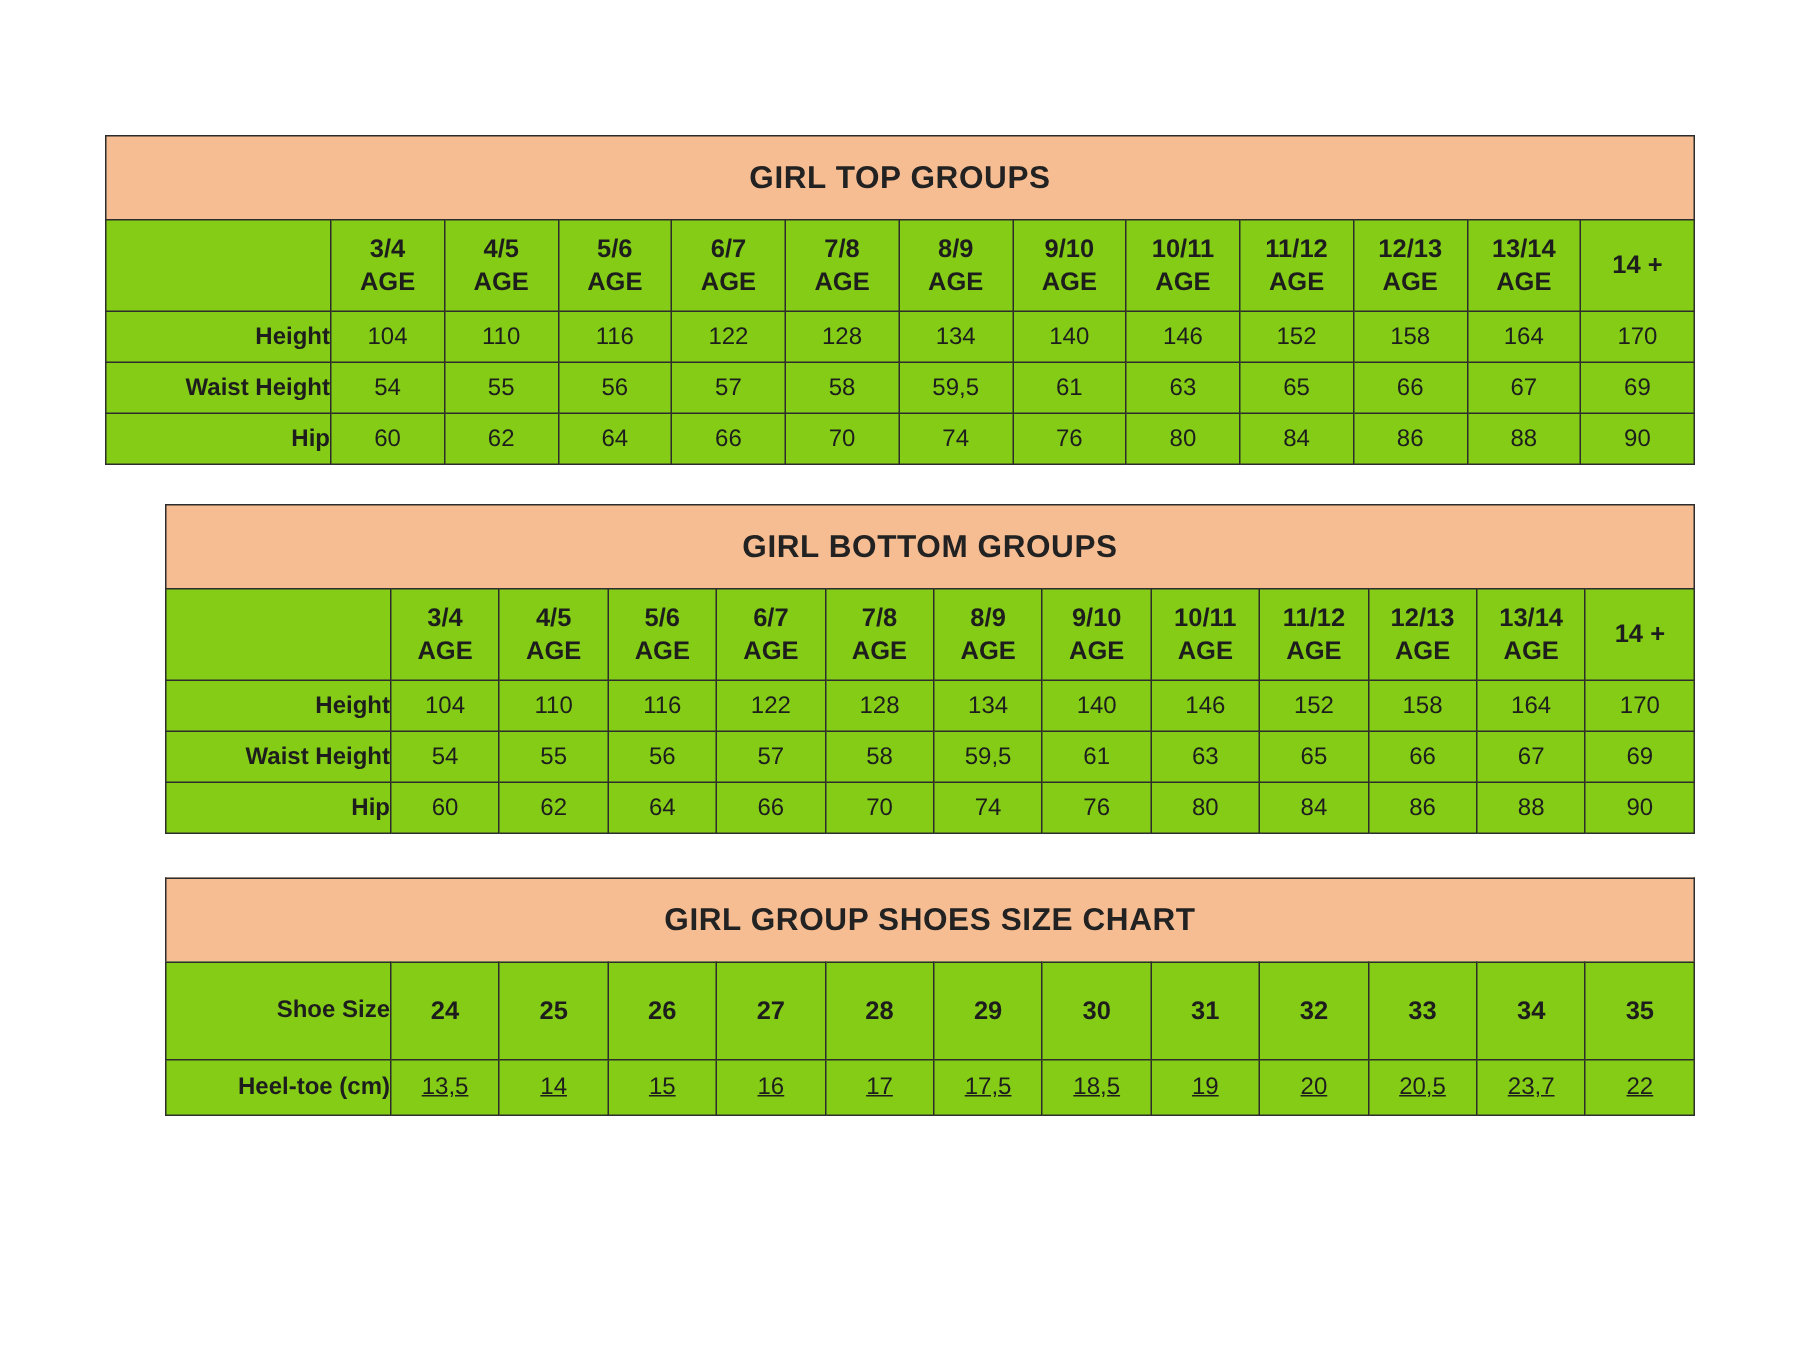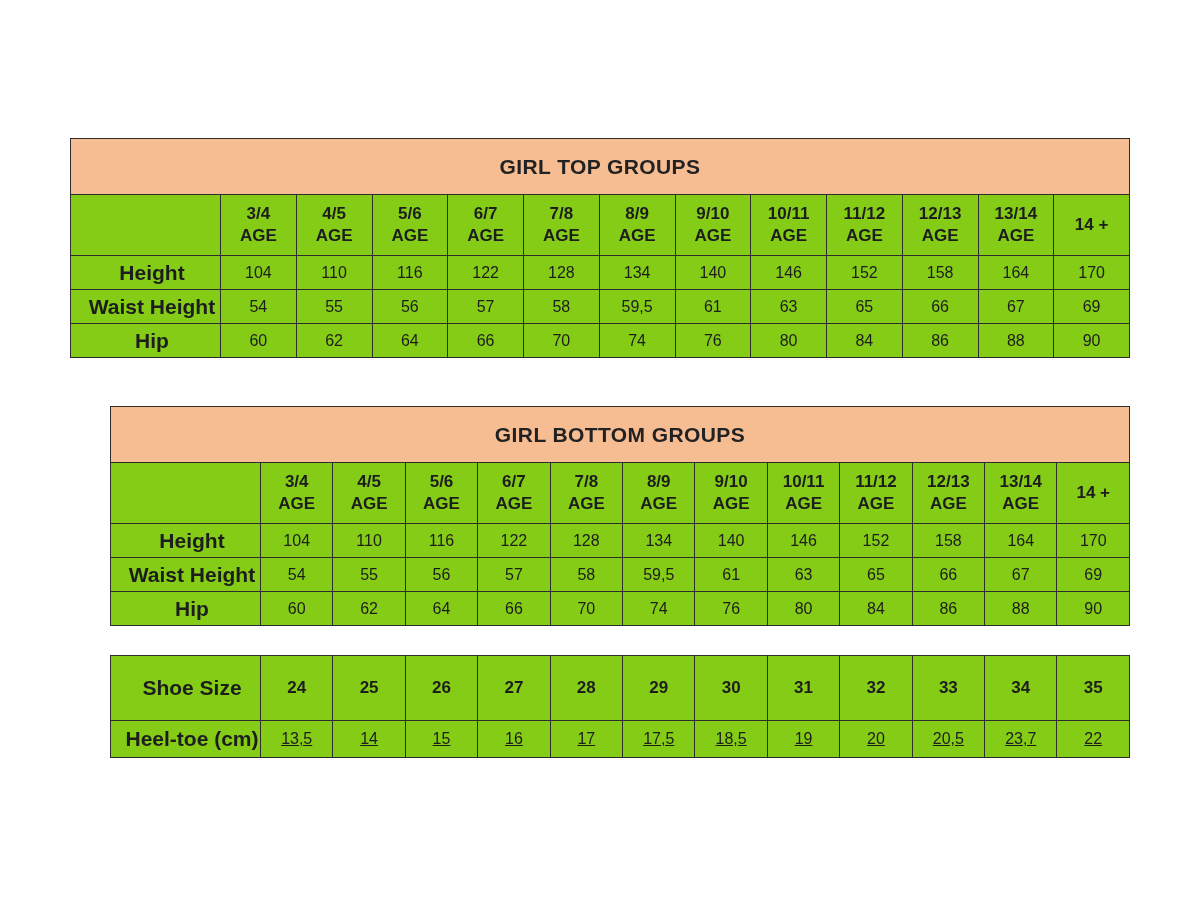--- a/index.html
+++ b/index.html
@@ -13,35 +13,35 @@
     font-family:"Liberation Sans", sans-serif;color:var(--ink);}
   .sheet{position:absolute;left:70px;top:90px;width:1060px;}
 
   .size-table{width:100%;}
   .size-table + .size-table{margin-top:26px;padding-left:40px;}
   .size-table.shoes{margin-top:29px;}
 
   .band{
     height:56px;border:1.6px solid var(--line);border-bottom:none;
     background:var(--band);
-    display:flex;align-items:center;justify-content:center;margin-top:48px;
+    display:flex;align-items:center;justify-content:center;
   }
   .band span{
     font-weight:bold;font-size:21px;letter-spacing:.4px;color:#222;
   }
 
   table{width:100%;border-collapse:collapse;table-layout:fixed;background:#84cc16;}
   th,td{
     border:1.6px solid var(--line);
     text-align:center;vertical-align:middle;
     overflow:hidden;white-space:nowrap;
   }
   thead th{height:61px;font-size:17px;font-weight:bold;line-height:1.3;}
   th.label-cell{
-    text-align:center;padding-left:13px;font-size:21px;font-weight:bold;
+    text-align:right;padding-left:13px;font-size:16px;font-weight:bold;
   }
   tbody td{height:34px;font-size:16px;font-weight:normal;}
 
   .shoes thead th{height:65px;}
   .shoes tbody td{height:37px;text-decoration:underline;}
 </style>
 </head>
 <body>
 
 <div class="sheet">
@@ -214,20 +214,23 @@
             <td>84</td>
             <td>86</td>
             <td>88</td>
             <td>90</td>
           </tr>
         </tbody>
     </table>
   </section>
 
   <section class="size-table shoes">
+    <div class="band">
+      <span>GIRL GROUP SHOES SIZE CHART</span>
+    </div>
     <table>
       <colgroup>
           <col style="width: 150px;">
           <col>
           <col>
           <col>
           <col>
           <col>
           <col>
           <col>

